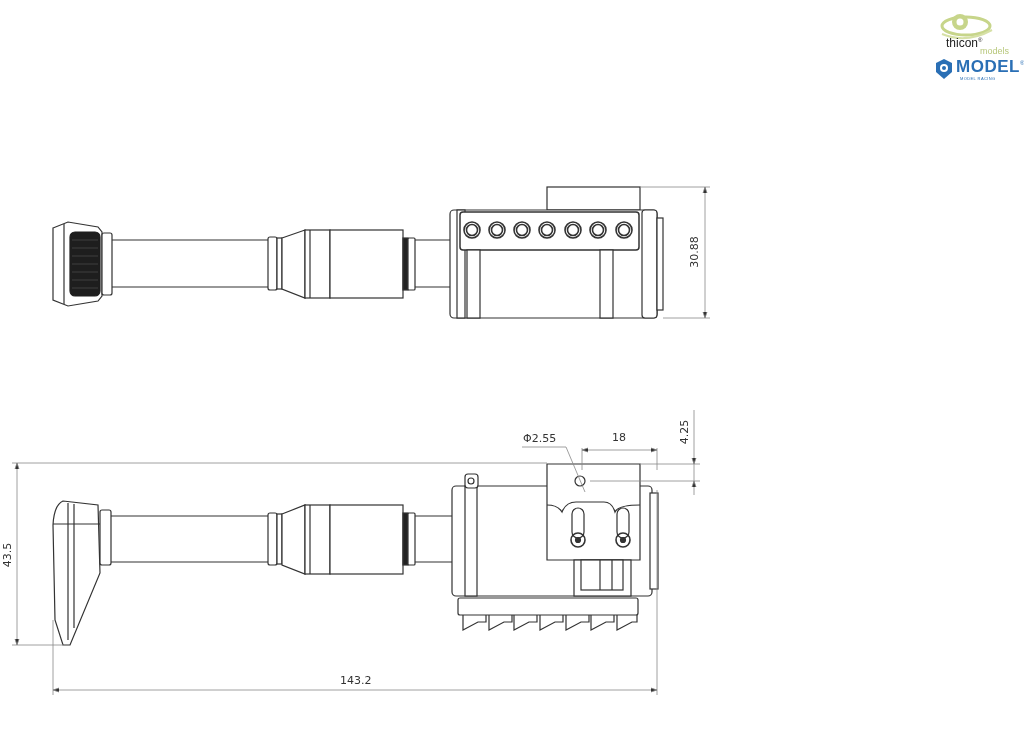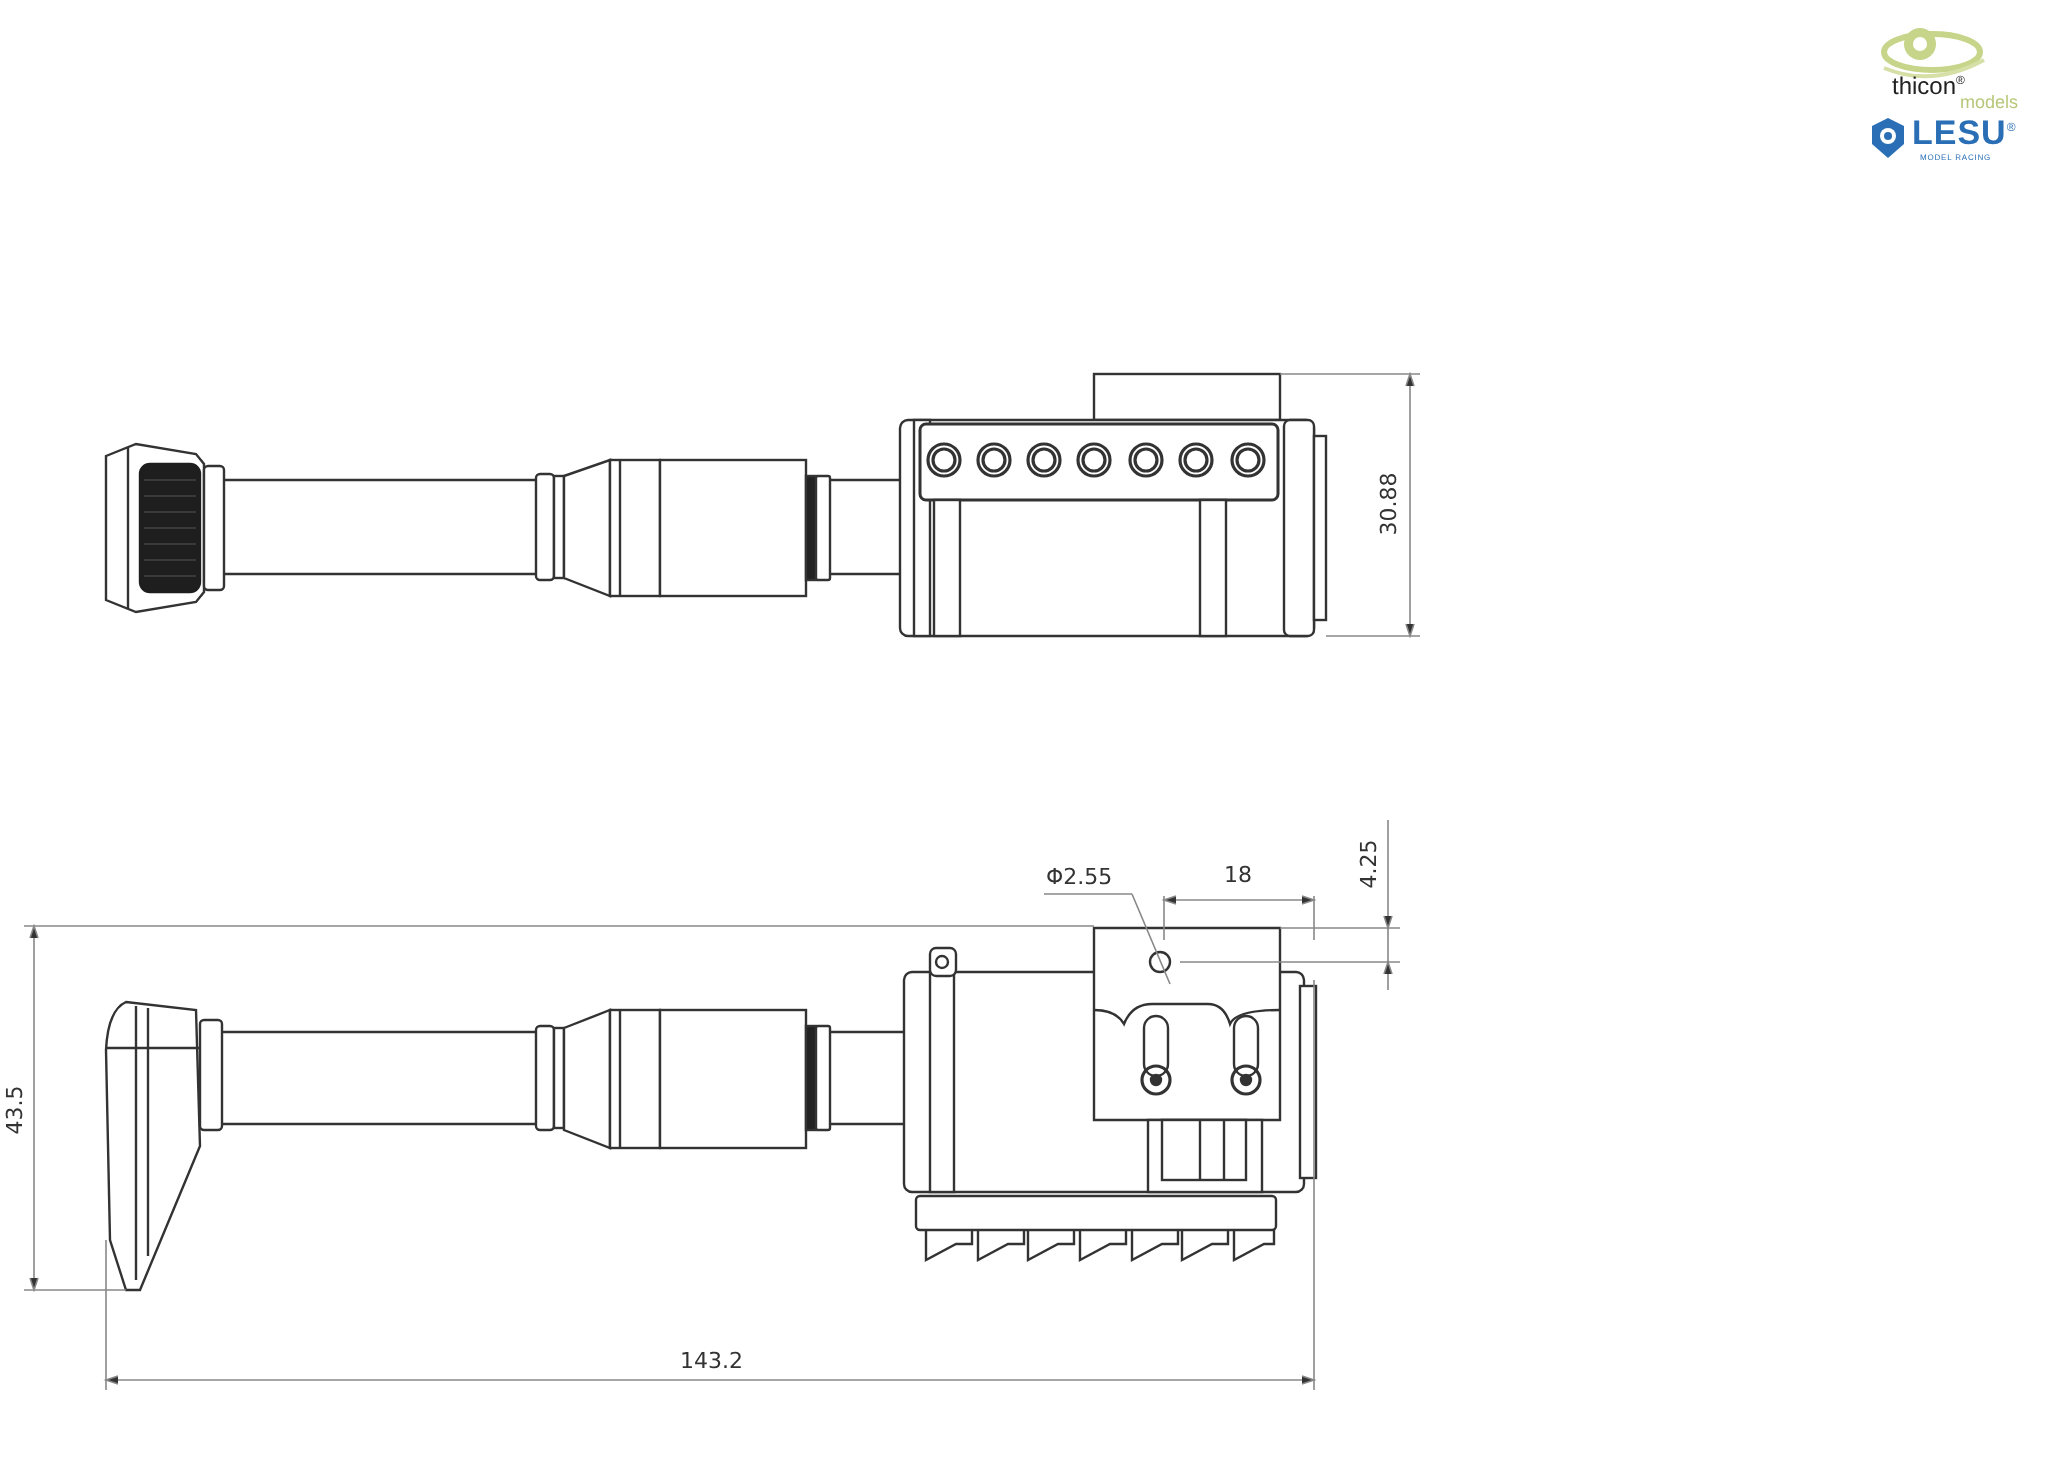--- a/index.html
+++ b/index.html
@@ -20,21 +20,21 @@
   <circle cx="24" cy="14" r="3.5" fill="#fff"></circle>
   <path d="M6 26 Q30 36 56 22" fill="none" stroke="#d6e0a6" stroke-width="2"></path>
 </svg>
 <div class="logo-thicon"><span>thicon</span><sup style="font-size:6px">®</sup></div>
 <div class="logo-models">models</div>
 <svg style="position:absolute;left:934px;top:58px" width="20" height="22">
   <path d="M10 1 L18 5 L18 14 L10 21 L2 14 L2 5 Z" fill="#2a6fb5"></path>
   <circle cx="10" cy="10" r="4" fill="#fff"></circle>
   <circle cx="10" cy="10" r="2" fill="#2a6fb5"></circle>
 </svg>
-<div class="logo-lesu"><span>LESU</span><sup style="font-size:6px;font-weight:normal">®</sup></div>
+<div class="logo-lesu"><span>MODEL</span><sup style="font-size:6px;font-weight:normal">®</sup></div>
 <div class="logo-racing">MODEL RACING</div>
 
 <svg id="drawing" width="1024" height="731" viewBox="0 0 1024 731">
   <g fill="none" stroke="#333" stroke-width="1.2">
 
     <g>
 
       <path d="M53 228 L68 222 L98 227 L102 232 L102 296 L98 301 L68 306 L53 300 Z" fill="#fff"></path>
       <path d="M64 224 L64 304"></path>
       <rect x="70" y="232" width="30" height="64" rx="5" fill="#1e1e1e" stroke="#1e1e1e"></rect>

